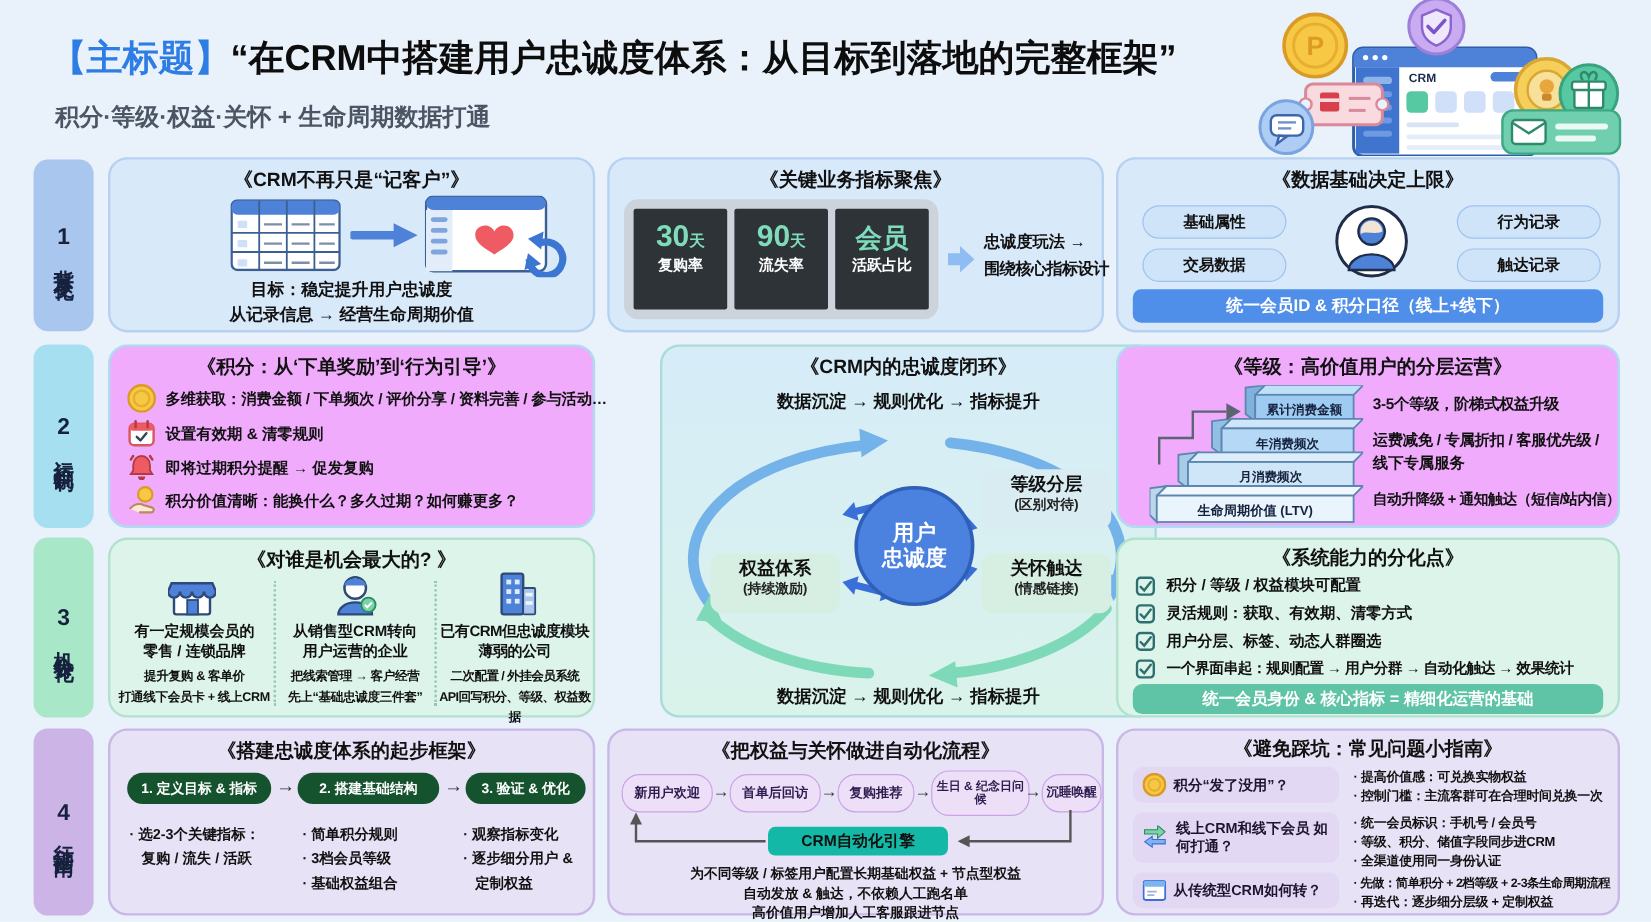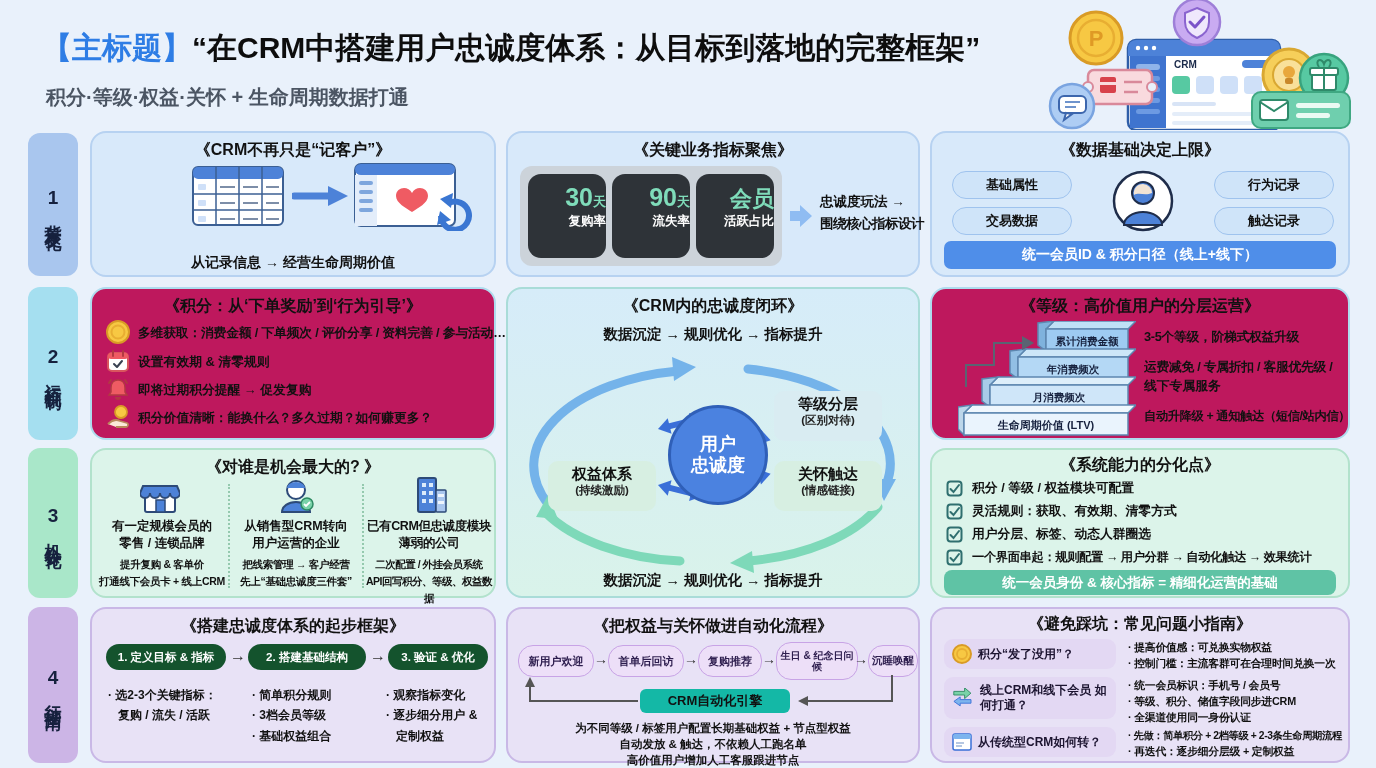--- a/index.html
+++ b/index.html
@@ -1,33 +1,33 @@
 <!DOCTYPE html>
 <html><head>
 <meta charset="utf-8">
 <style>
   html,body{margin:0;padding:0;}
   body{font-family:"Liberation Sans","DejaVu Sans",sans-serif;}
   .page{position:relative;width:1376px;height:768px;background:#e9f1fb;overflow:hidden;}
   .abs{position:absolute;}
   .card{position:absolute;border-radius:16px;border:2px solid transparent;box-sizing:border-box;}
   .r1{background:#d8e9fa;border-color:#b7d2f1;}
-  .r2{background:#be185d;border-color:#aedcee;}
+  .r2{background:#f0abfc;border-color:#aedcee;}
   .r3{background:#dcf4ea;border-color:#b2e2cc;}
   .r4{background:#e8e2f6;border-color:#c9b8e6;}
-  .cgrad{background:linear-gradient(180deg,#d6ecf9 0%,#d9f3ea 100%);border-color:#a9dcd8;}
+  .cgrad{background:linear-gradient(180deg,#d6ecf9 0%,#d9f3ea 100%);border-color:#a9dcd8;margin-left:44px;}
   .ttl{position:absolute;left:0;right:0;top:7px;text-align:center;font-weight:800;font-size:16px;color:#111;letter-spacing:0;}
   .tab{position:absolute;left:28px;width:50px;border-radius:12px;display:flex;flex-direction:column;align-items:center;justify-content:center;gap:2px;}
   .tab-num{font-weight:800;font-size:19px;color:#16213e;}
   .tab-label{writing-mode:vertical-rl;text-orientation:upright;font-weight:800;font-size:17px;color:#16213e;letter-spacing:3px;}
   .b{font-weight:800;color:#111;}
   .pill-blue{position:absolute;background:#cfe4f9;border:1.5px solid #9fc3ee;border-radius:14px;display:flex;align-items:center;justify-content:center;font-weight:800;font-size:13px;color:#111;}
   .bar-blue{position:absolute;background:#4f8ee9;border-radius:7px;display:flex;align-items:center;justify-content:center;color:#fff;font-weight:800;font-size:14px;}
   .bar-green{position:absolute;background:#5fc3a5;border-radius:8px;display:flex;align-items:center;justify-content:center;color:#fff;font-weight:800;font-size:13.5px;}
-  .tile{position:absolute;background:#2e3338;border-radius:13px;text-align:right;color:#fff;}
+  .tile{position:absolute;background:#2e3338;border-radius:2px;text-align:center;color:#fff;}
   .tile .big{font-weight:800;font-size:25px;color:#7fdcba;line-height:1.05;margin-top:10px;}
   .tile .big .unit{font-size:13px;}
   .tile .lab{font-weight:800;font-size:12.5px;margin-top:3px;color:#fff;}
   .loopbox{position:absolute;border-radius:10px;text-align:center;padding-top:5px;box-sizing:border-box;}
   .loopbox .t{font-weight:800;font-size:15px;color:#111;line-height:1.1;}
   .loopbox .s{font-weight:700;font-size:11.5px;color:#222;}
   .lb-blue{background:#d9ecf2;}
   .lb-green{background:#d7efe2;}
   .step-pill{position:absolute;background:#14532d;border-radius:13px;color:#fff;font-weight:800;font-size:11.5px;display:flex;align-items:center;justify-content:center;}
   .flow-pill{position:absolute;background:#eddff8;border:1.5px solid #c8a3e6;border-radius:15px;display:flex;align-items:center;justify-content:center;text-align:center;font-weight:800;font-size:11px;color:#2d1d4e;line-height:1.1;}
@@ -179,20 +179,21 @@
         <rect x="5" y="27" width="14" height="4" rx="2" fill="#7ea6dd"></rect>
         <rect x="5" y="36" width="14" height="4" rx="2" fill="#7ea6dd"></rect>
         <rect x="5" y="45" width="14" height="4" rx="2" fill="#7ea6dd"></rect>
       <path d="M58 30 c-4 -8 -16 -6 -16 3 c0 7 10 12 16 16 c6 -4 16 -9 16 -16 c0 -9 -12 -11 -16 -3 z" fill="#ef5b63"></path>
       <g>
         <path d="M95 40 a14 14 0 1 1 -8 13" fill="none" stroke="#3a76d2" stroke-width="6"></path>
         <path d="M99 30 L97 45 L86 36 Z" fill="#3a76d2"></path>
         <path d="M83 62 L86 48 L97 57 Z" fill="#3a76d2"></path>
       </g>
     </svg>
+    <div class="abs b" style="left:0;right:0;top:100px;text-align:center;font-size:14px;">目标：稳定提升用户忠诚度</div>
     <div class="abs b" style="left:0;right:0;top:121px;text-align:center;font-size:14px;">从记录信息 → 经营生命周期价值</div>
   </div>
 
   <div class="card r1" style="left:506px;top:131px;width:414px;height:146px;">
     <div class="ttl">《关键业务指标聚焦》</div>
     <div class="abs" style="left:12px;top:33px;width:262px;height:100px;background:#ccd3da;border-radius:12px;"></div>
     <div class="tile" style="left:20px;top:41px;width:78px;height:84px;">
       <div class="big"><span>30</span><span class="unit">天</span></div>
       <div class="lab">复购率</div>
     </div>

